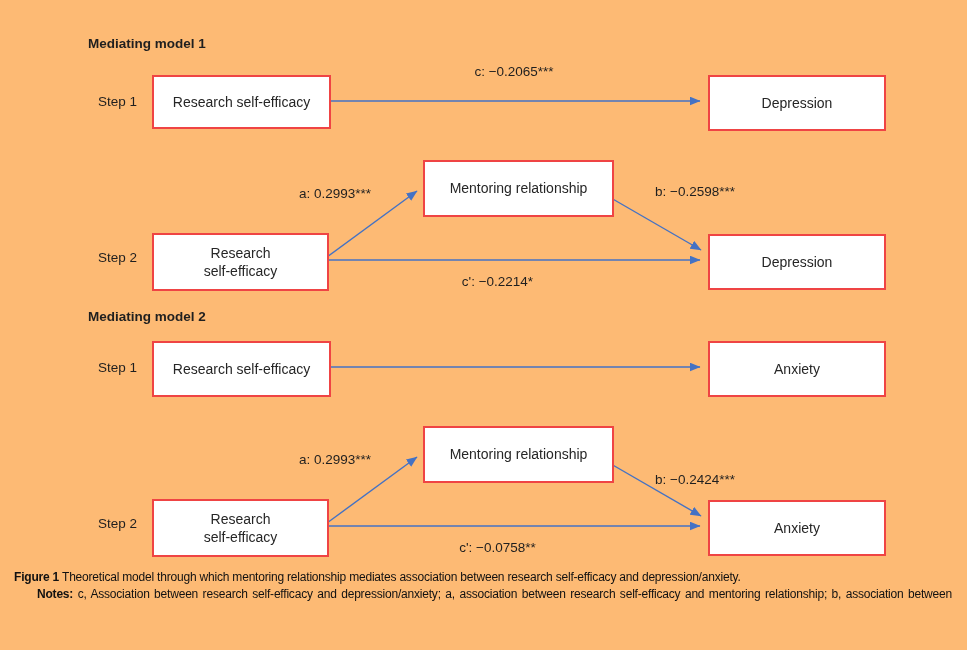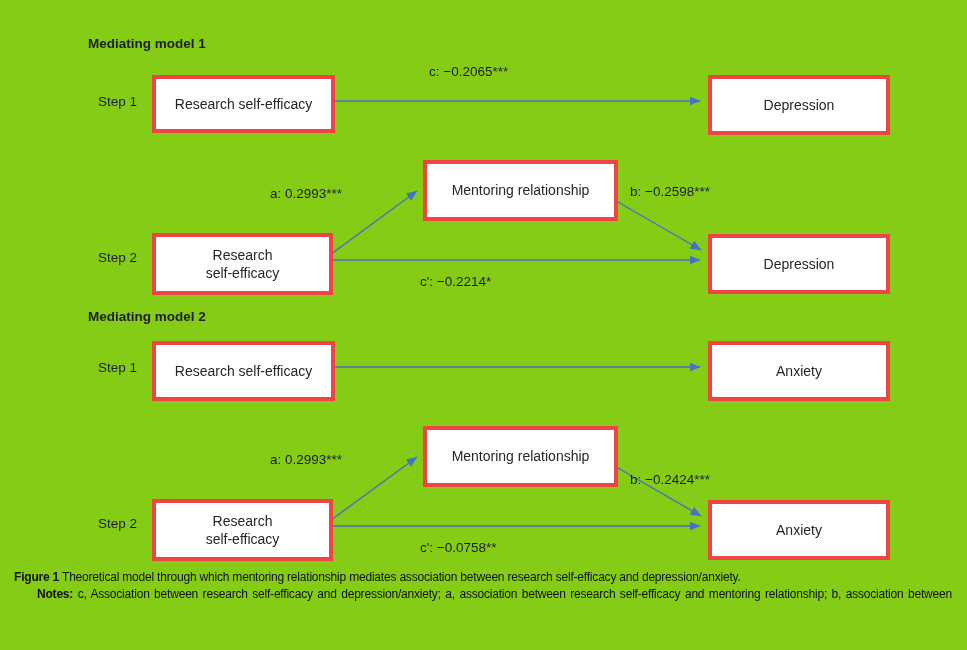--- a/index.html
+++ b/index.html
@@ -1,30 +1,30 @@
 <!DOCTYPE html>
 <html><head>
 <meta charset="utf-8">
 <style>
   html,body { margin:0; padding:0; background:#ffffff; }
   .fig {
-    position:relative; width:967px; height:650px; background:#84cc16;
+    position:relative; width:967px; height:650px; background:#fdba74;
     font-family:"Liberation Sans", sans-serif; color:#1f1f1f; overflow:hidden;
   }
   .model-title { position:absolute; font-size:13.5px; font-weight:bold; color:#1f1f1f; }
   .step-label  { position:absolute; font-size:13.5px; color:#1f1f1f; }
   .node {
-    position:absolute; border:4px solid #ef4444; background:#ffffff;
+    position:absolute; border:2px solid #ef4444; background:#ffffff;
     display:flex; align-items:center; justify-content:center;
     font-size:14px; text-align:center; line-height:1.3; color:#262626;
   }
   .node span { white-space:pre-line; }
   .path-label {
     position:absolute; font-size:13.5px; color:#1f1f1f;
-    white-space:nowrap;
+    text-align:center; white-space:nowrap;
   }
   .arrows { position:absolute; left:0; top:0; pointer-events:none; }
   .arrows line { stroke:#4472c4; stroke-width:1.4; }
   .caption {
     position:absolute; left:14px; top:569px; width:938px;
     font-size:12px; letter-spacing:-0.2px; line-height:17px; color:#111111;
   }
   .cap-line { min-height:17px; }
   .jline { text-align:justify; text-align-last:justify; overflow:hidden; max-height:17px;padding-left:23px; }
   .b  { font-weight:bold; }

